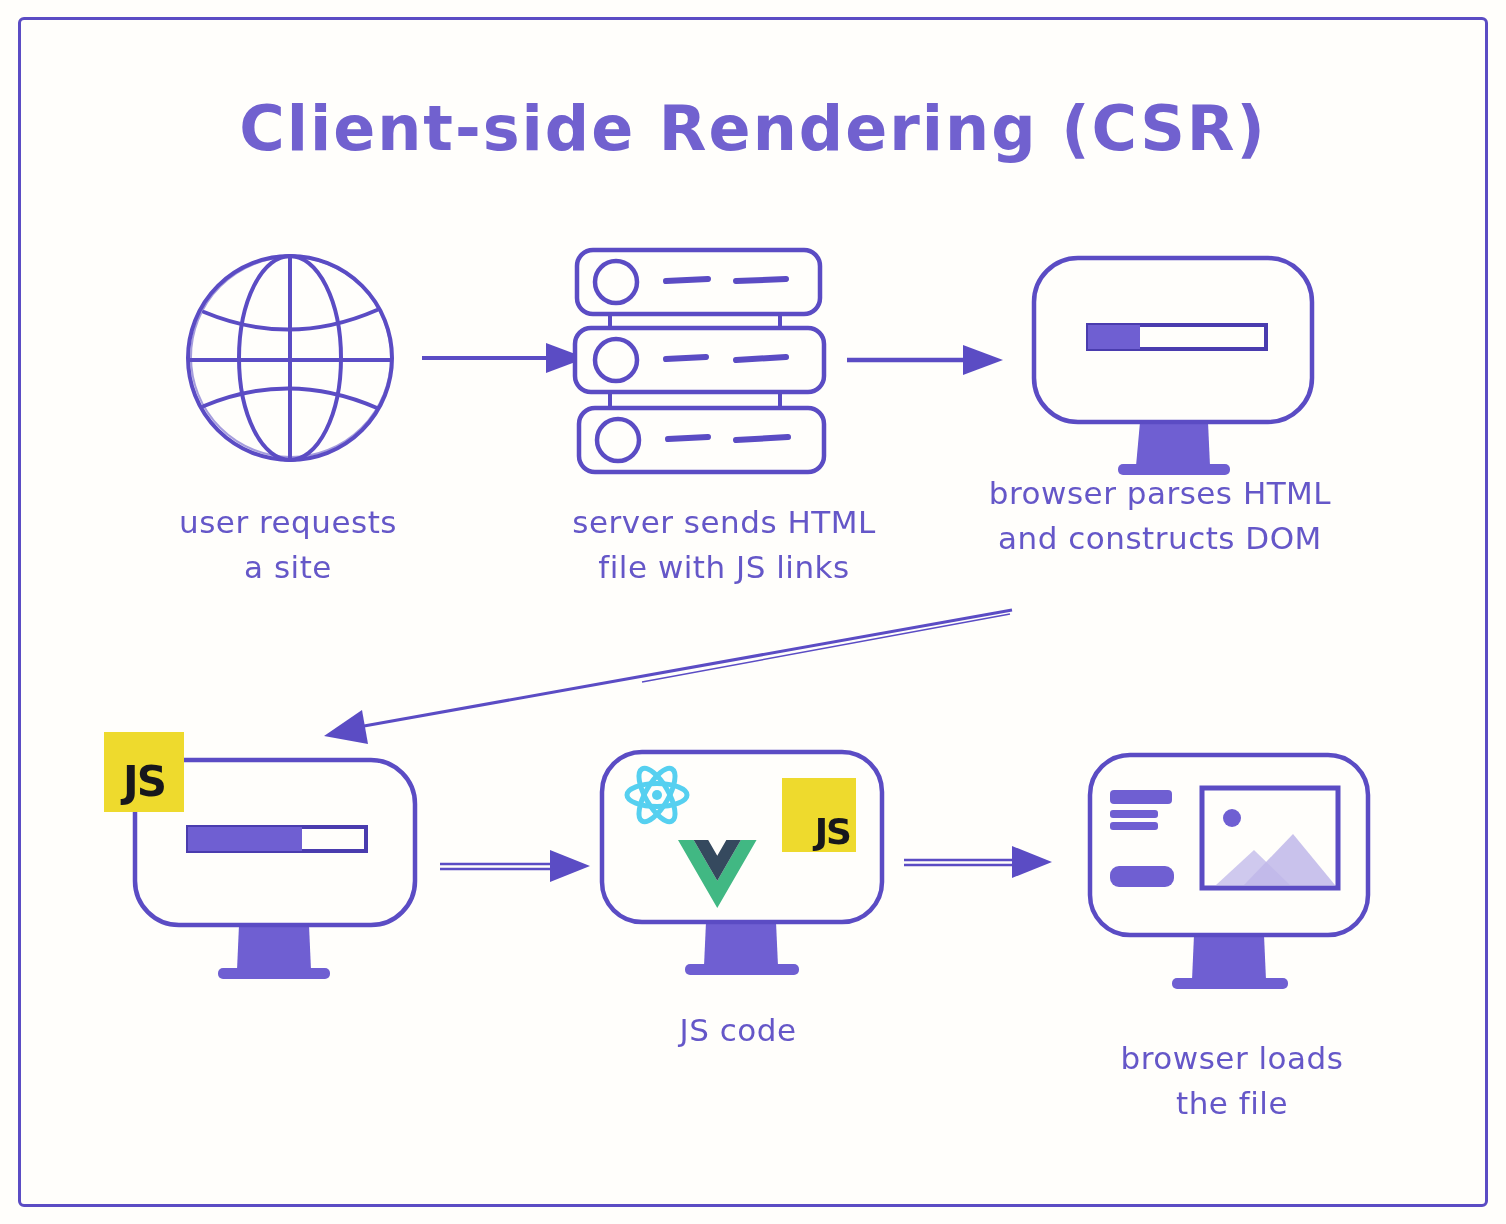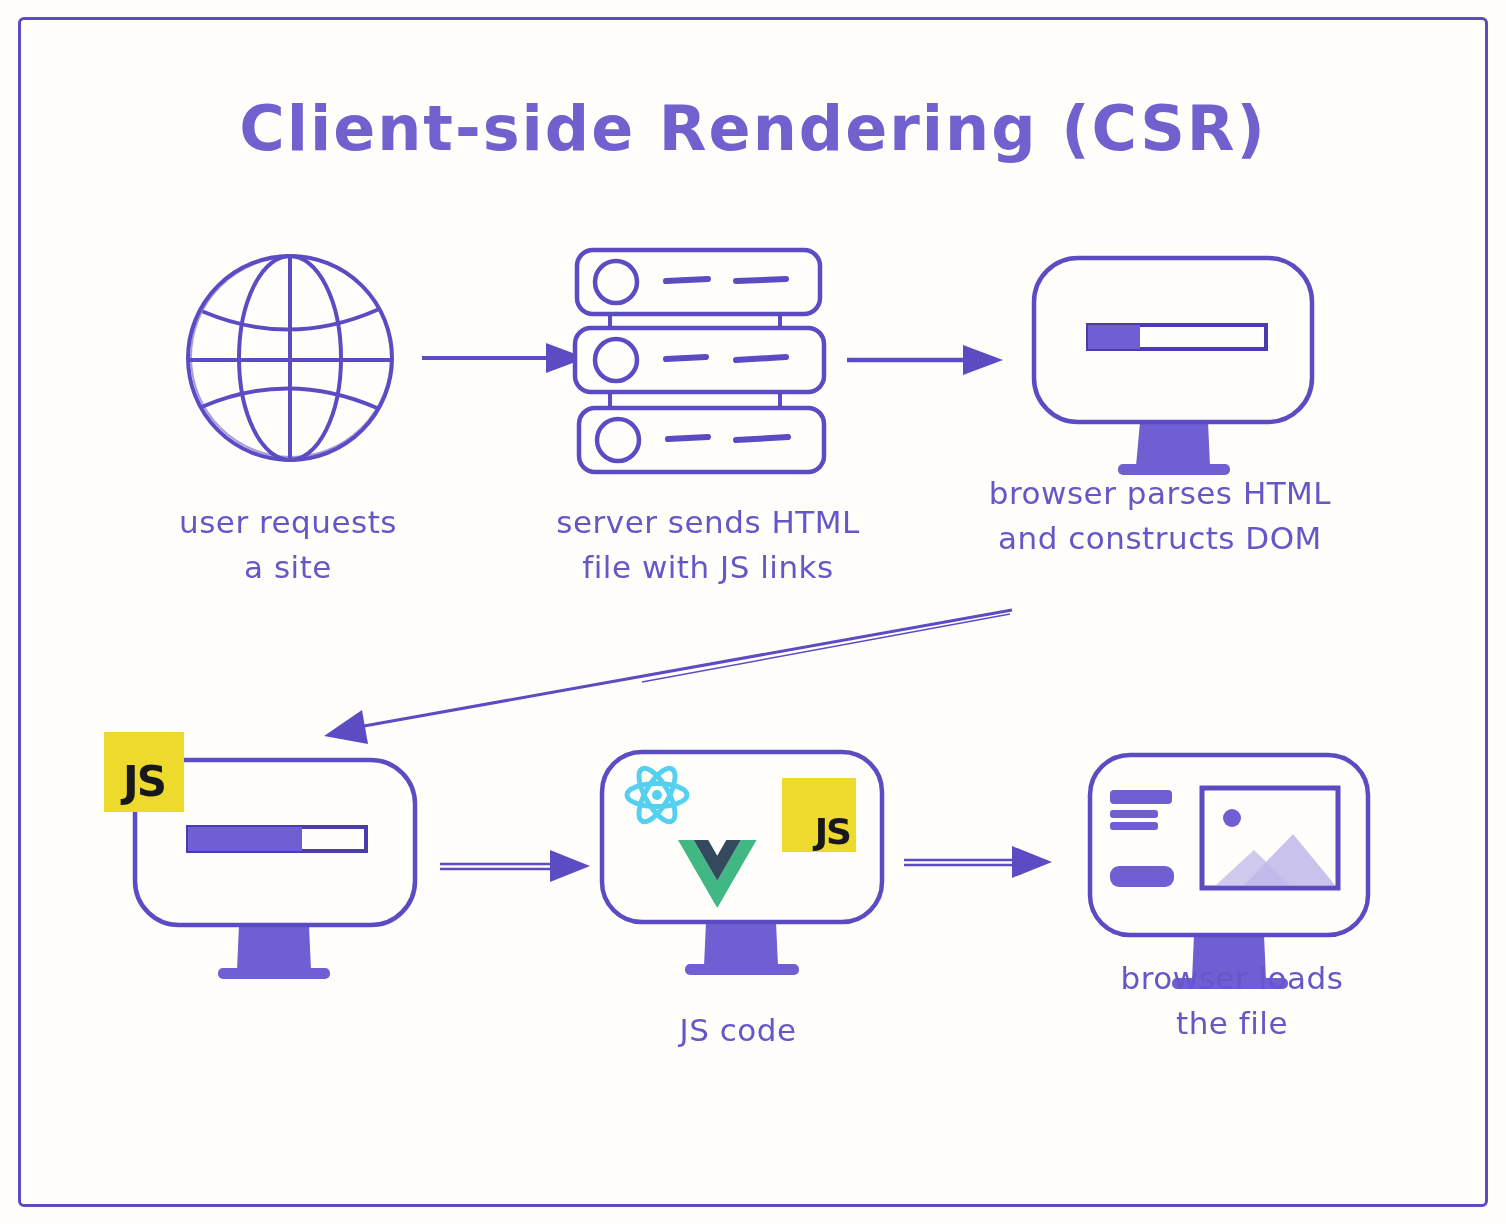--- a/index.html
+++ b/index.html
@@ -83,21 +83,21 @@
     <rect x="88" y="212" width="112" height="11" rx="5" fill="#6f5fd2"></rect>
     <rect x="4" y="6" width="278" height="164" rx="44" fill="#fffefb" stroke="#5b4cc4" stroke-width="4.5"></rect>
     <rect x="58" y="73" width="178" height="24" fill="#fffefb" stroke="#4a3cae" stroke-width="4"></rect>
     <rect x="58" y="73" width="52" height="24" fill="#6f5fd2"></rect>
   </svg>
 
   <div class="caption" style="left:108px;top:500px;width:360px">
     <div>user requests</div>
     <div>a site</div>
   </div>
-  <div class="caption" style="left:528px;top:500px;width:360px">
+  <div class="caption" style="left:544px;top:500px;width:360px">
     <div>server sends HTML</div>
     <div>file with JS links</div>
   </div>
   <div class="caption" style="left:970px;top:471px;width:380px">
     <div>browser parses HTML</div>
     <div>and constructs DOM</div>
   </div>
 
   <svg class="icon" style="left:312px;top:596px" width="706" height="152" viewBox="0 0 706 152">
     <line x1="700" y1="14" x2="52" y2="130" stroke="#5b4cc4" stroke-width="3"></line>
@@ -163,18 +163,18 @@
       <rect x="116" y="36" width="136" height="100" fill="#fffefb" stroke="#5b4cc4" stroke-width="5"></rect>
       <polygon points="130,133 168,98 204,133" fill="#cfc9ee"></polygon>
       <polygon points="158,133 207,82 249,133" fill="#bfb7e9" opacity="0.85"></polygon>
       <circle cx="146" cy="66" r="9" fill="#6f5fd2"></circle>
     </g>
   </svg>
 
   <div class="caption" style="left:558px;top:1008px;width:360px">
     <div>JS code</div>
   </div>
-  <div class="caption" style="left:1052px;top:956px;width:360px">
+  <div class="caption" style="left:1052px;top:1036px;width:360px">
     <div>browser loads</div>
     <div>the file</div>
   </div>
 
 </div>
 
 </body></html>

